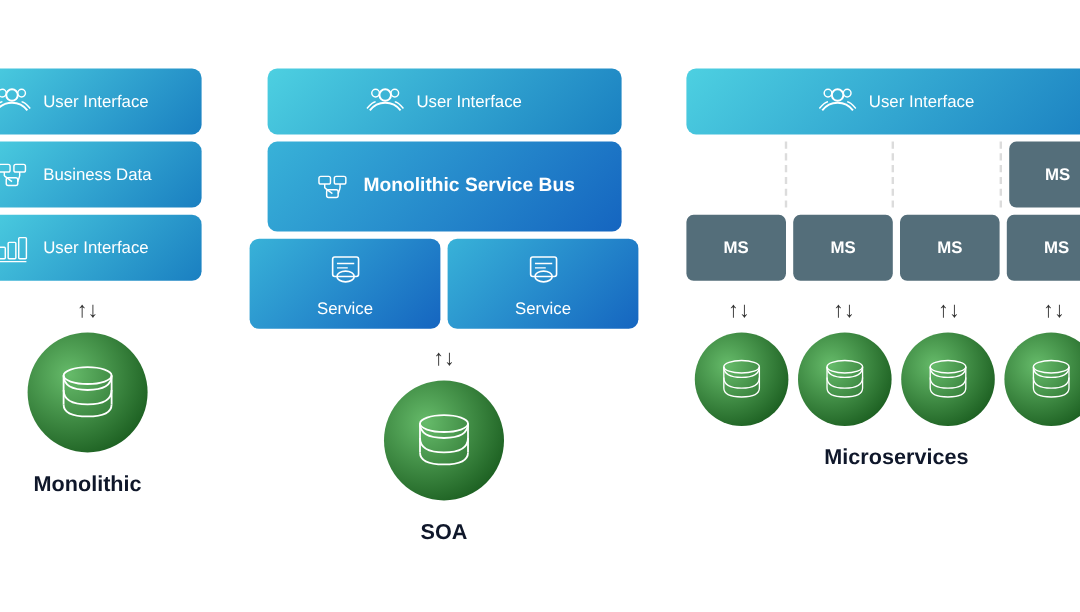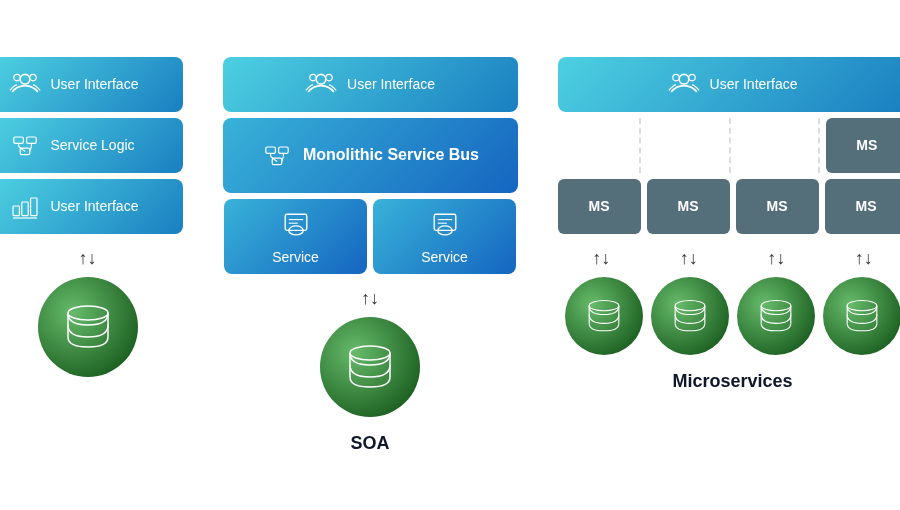--- a/index.html
+++ b/index.html
@@ -69,21 +69,21 @@
       height: 55px;
       justify-content: center;
     }
     .soa-services {
       display: flex;
       flex-direction: row;
       gap: 6px;
       margin-bottom: 6px;
     }
     .soa-service-box {
-      width: 143px;
+      width: 159px;
       height: 75px;
       border-radius: 8px;
       display: flex;
       flex-direction: column;
       align-items: center;
       justify-content: center;
       gap: 6px;
       color: white;
       font-size: 14px;
       font-weight: 500;
@@ -204,21 +204,21 @@
     <div class="box box-gradient-blue mono-box">
       <svg class="icon-white" viewBox="0 0 40 40" fill="none" xmlns="http://www.w3.org/2000/svg">
         <rect x="6" y="10" width="12" height="8" rx="2" stroke="white" stroke-width="1.5" fill="none"></rect>
         <rect x="22" y="10" width="12" height="8" rx="2" stroke="white" stroke-width="1.5" fill="none"></rect>
         <rect x="14" y="24" width="12" height="8" rx="2" stroke="white" stroke-width="1.5" fill="none"></rect>
         <line x1="12" y1="18" x2="12" y2="22" stroke="white" stroke-width="1.5"></line>
         <line x1="12" y1="22" x2="20" y2="28" stroke="white" stroke-width="1.5"></line>
         <line x1="28" y1="18" x2="28" y2="22" stroke="white" stroke-width="1.5"></line>
         <line x1="28" y1="22" x2="26" y2="28" stroke="white" stroke-width="1.5"></line>
       </svg>
-      <span>Service Logic</span>
+      <span>Business Data</span>
     </div>
     <div class="box box-gradient-blue mono-box">
       <svg class="icon-white" viewBox="0 0 40 40" fill="none" xmlns="http://www.w3.org/2000/svg">
         <rect x="5" y="20" width="8" height="12" rx="1" stroke="white" stroke-width="1.5" fill="none"></rect>
         <rect x="16" y="15" width="8" height="17" rx="1" stroke="white" stroke-width="1.5" fill="none"></rect>
         <rect x="27" y="10" width="8" height="22" rx="1" stroke="white" stroke-width="1.5" fill="none"></rect>
         <line x1="5" y1="35" x2="35" y2="35" stroke="white" stroke-width="1.5"></line>
       </svg>
       <span>User Interface</span>
     </div>
@@ -228,20 +228,21 @@
     <div class="db-circle">
       <svg width="54" height="48" viewBox="0 0 54 48" fill="none" xmlns="http://www.w3.org/2000/svg">
         <ellipse cx="27" cy="10" rx="20" ry="7" stroke="white" stroke-width="1.5" fill="none"></ellipse>
         <path d="M7 10 Q7 22 27 22 Q47 22 47 10" stroke="white" stroke-width="1.5" fill="none"></path>
         <path d="M7 22 Q7 34 27 34 Q47 34 47 22" stroke="white" stroke-width="1.5" fill="none"></path>
         <path d="M7 34 Q7 44 27 44 Q47 44 47 34" stroke="white" stroke-width="1.5" fill="none"></path>
         <line x1="7" y1="10" x2="7" y2="34" stroke="white" stroke-width="1.5"></line>
         <line x1="47" y1="10" x2="47" y2="34" stroke="white" stroke-width="1.5"></line>
       </svg>
     </div>
+    <span class="arch-label">Monolithic</span>
   </div>
 
   <div class="column">
     <div class="box box-gradient-blue soa-ui" style="margin-bottom:6px;">
       <svg class="icon-white" viewBox="0 0 40 40" fill="none">
         <circle cx="20" cy="14" r="6" stroke="white" stroke-width="2" fill="none"></circle>
         <circle cx="10" cy="12" r="4" stroke="white" stroke-width="1.5" fill="none"></circle>
         <circle cx="30" cy="12" r="4" stroke="white" stroke-width="1.5" fill="none"></circle>
         <path d="M4 30 Q10 22 20 22 Q30 22 36 30" stroke="white" stroke-width="2" fill="none"></path>
         <path d="M1 28 Q7 21 10 21" stroke="white" stroke-width="1.5" fill="none"></path>

